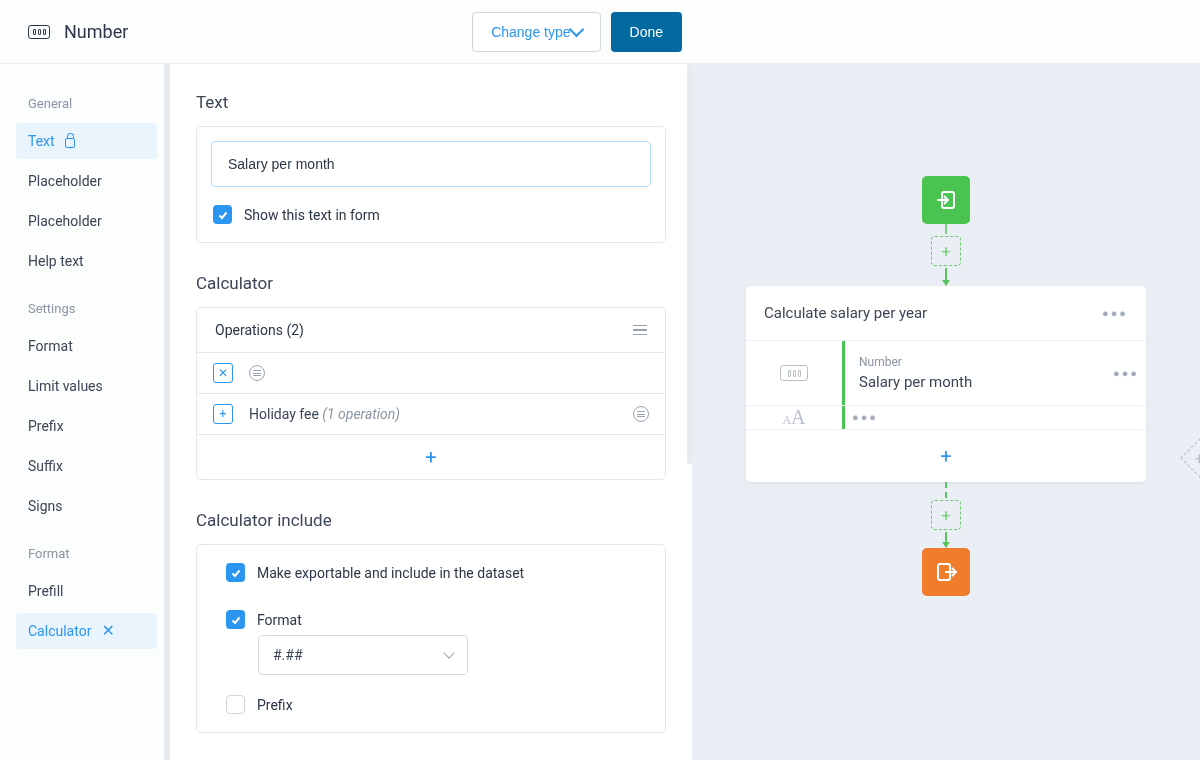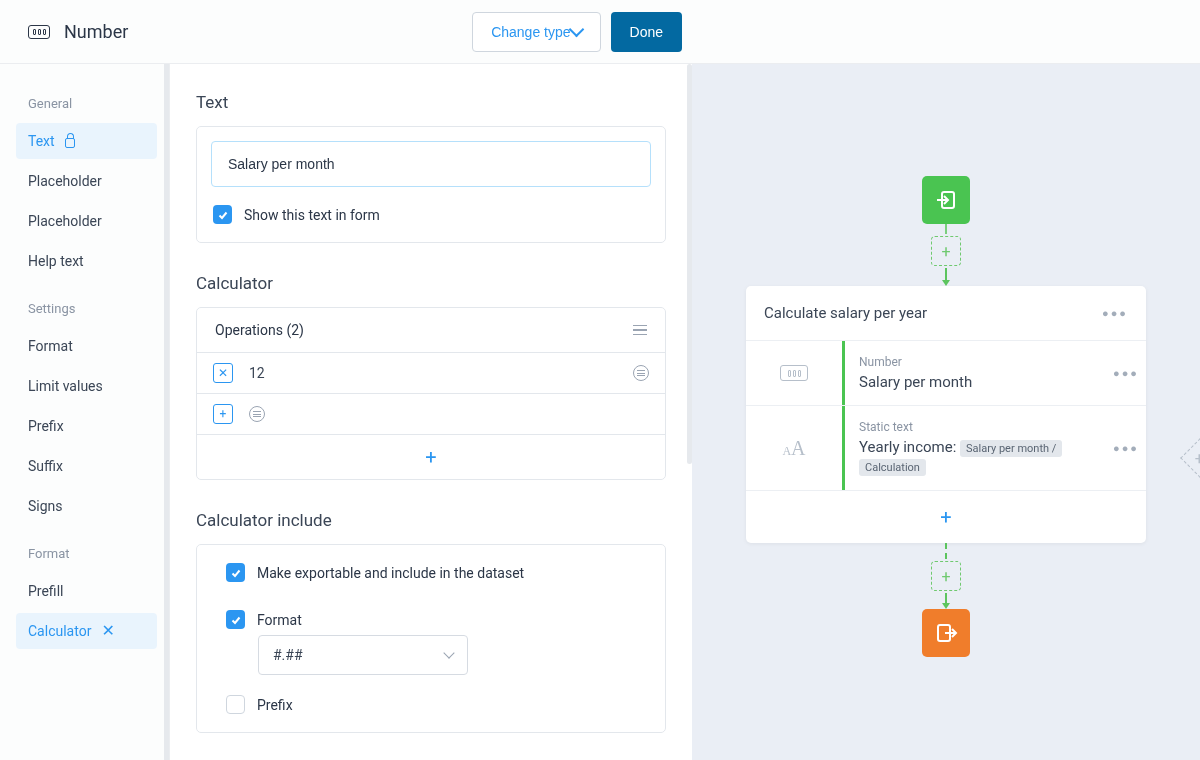--- a/index.html
+++ b/index.html
@@ -303,29 +303,32 @@
       <div class="ops-header">
         <span>Operations (2)</span>
         <span class="burger">
             <span></span>
             <span></span>
             <span></span>
           </span>
       </div>
       <div class="op-row">
         <span class="op-icon">✕</span>
-        <span class="op-label">12</span>
         <span class="circle-burger">
             <span></span>
             <span></span>
             <span></span>
           </span>
       </div>
       <div class="op-row">
         <span class="op-icon">+</span>
+        <span class="op-label">
+          <span>Holiday fee</span>
+          <i>(1 operation)</i>
+        </span>
         <span class="circle-burger">
             <span></span>
             <span></span>
             <span></span>
           </span>
       </div>
       <div class="add-row">
           <span class="plus">+</span>
         </div>
     </div>
@@ -398,28 +401,20 @@
           </div>
           <div class="row-actions">
               <span class="dots">●●●</span>
             </div>
         </div>
         <div class="card-row">
           <div class="row-icon">
               <span class="aa-icon"><span class="sm">A</span><span class="lg">A</span></span>
             </div>
           <div class="row-accent"></div>
-          <div class="row-body" style="padding-left:14px">
-            <div class="row-kicker">Static text</div>
-            <div class="row-title">
-              <span>Yearly income:</span>
-              <span class="chip">Salary per month / </span>
-              <span class="chip">Calculation</span>
-            </div>
-          </div>
           <div class="row-actions">
               <span class="dots">●●●</span>
             </div>
         </div>
         <div class="card-add">+</div>
       </div>
 
       <div class="link" style="height:16px">
           <div class="link-line"></div>
         </div>

